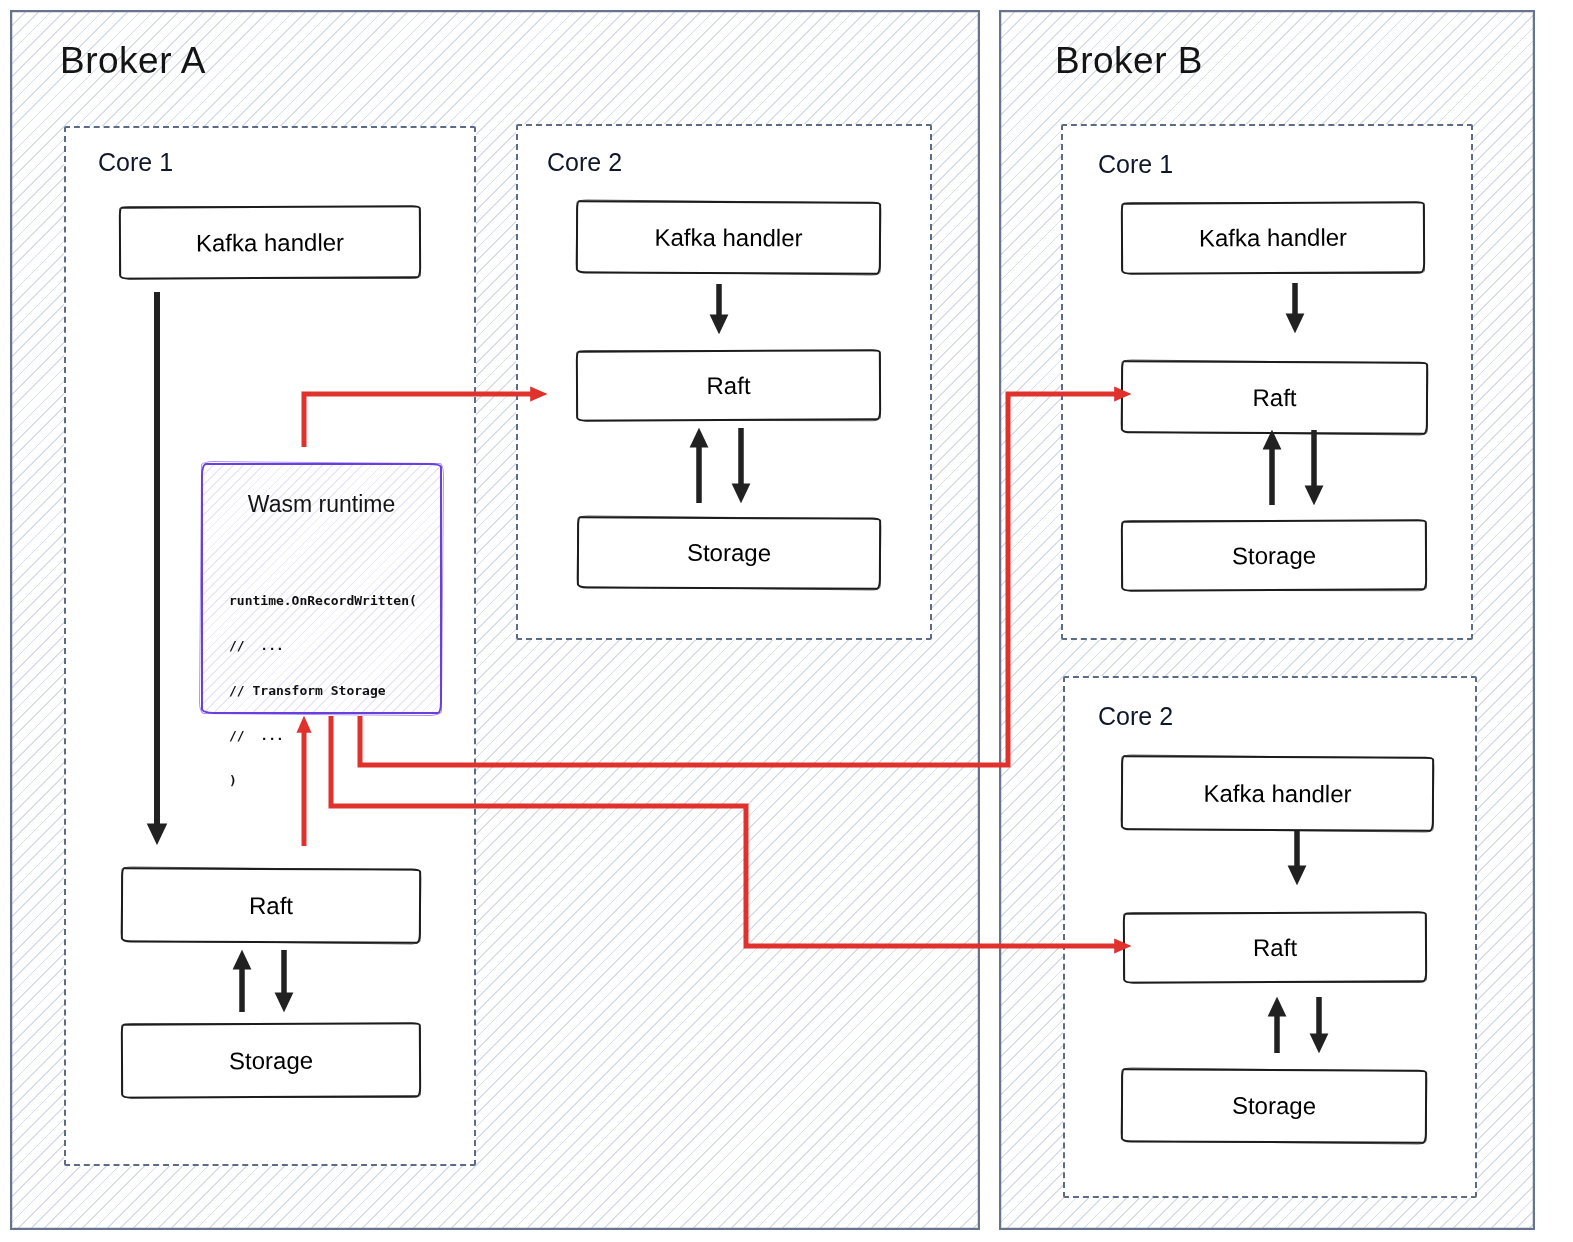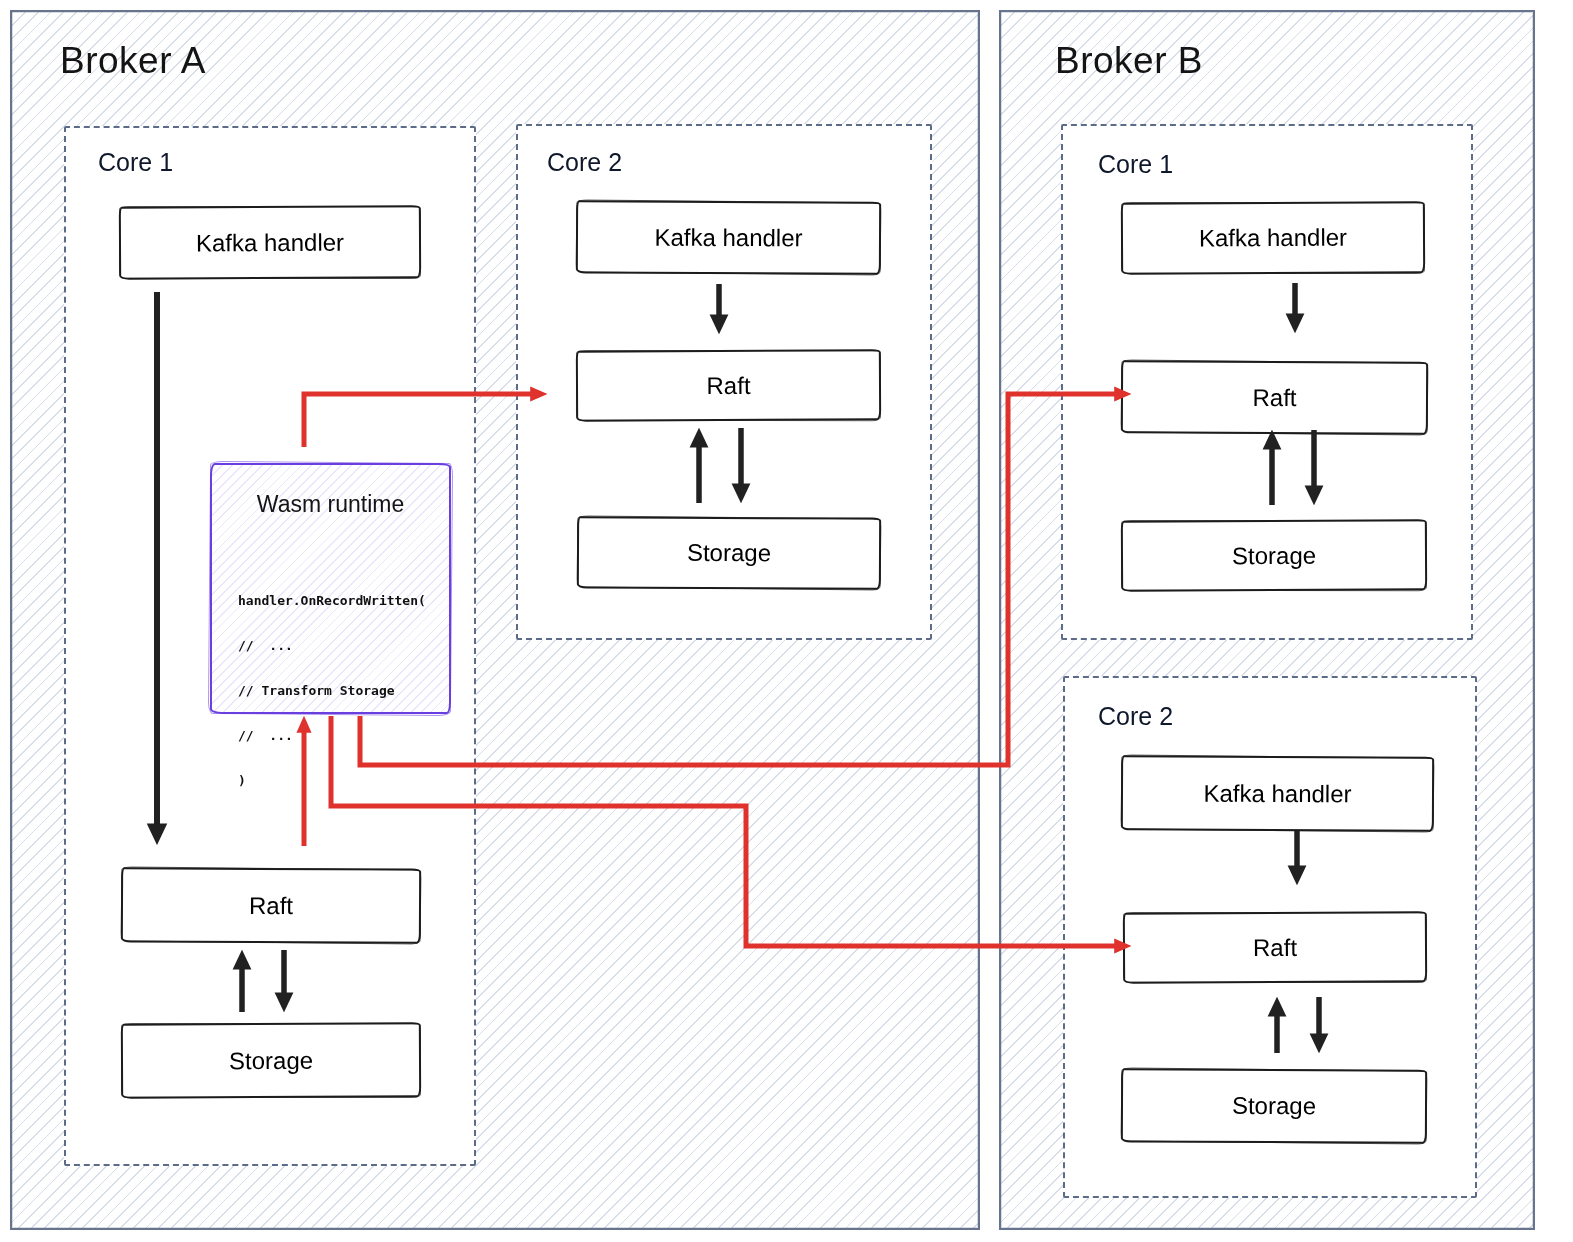--- a/index.html
+++ b/index.html
@@ -67,24 +67,24 @@
   <div class="frame" style="left:10px;top:10px;width:966px;height:1216px">
     <div class="btitle" style="left:48px;top:28px">Broker A</div>
 
     <div class="panel" style="left:52px;top:114px;width:408px;height:1036px">
       <div class="ctitle" style="left:32px;top:20px">Core 1</div>
 
       <div class="node tilt-l" style="left:53px;top:78px;width:298px;height:69px">
         <span class="node-label">Kafka handler</span>
       </div>
 
-      <div class="wasm" style="left:144px;top:335px;width:237px;height:247px">
+      <div class="wasm" style="left:135px;top:335px;width:237px;height:247px">
         <div class="wasm-title">Wasm runtime</div>
         <div class="wasm-code">
-          <div>handler.OnRecordWritten(</div>
+          <div>runtime.OnRecordWritten(</div>
           <div>//  ...</div>
           <div>// Transform Storage</div>
           <div>//  ...</div>
           <div>)</div>
         </div>
       </div>
 
       <div class="node tilt-r" style="left:55px;top:740px;width:296px;height:71px">
         <span class="node-label">Raft</span>
       </div>

